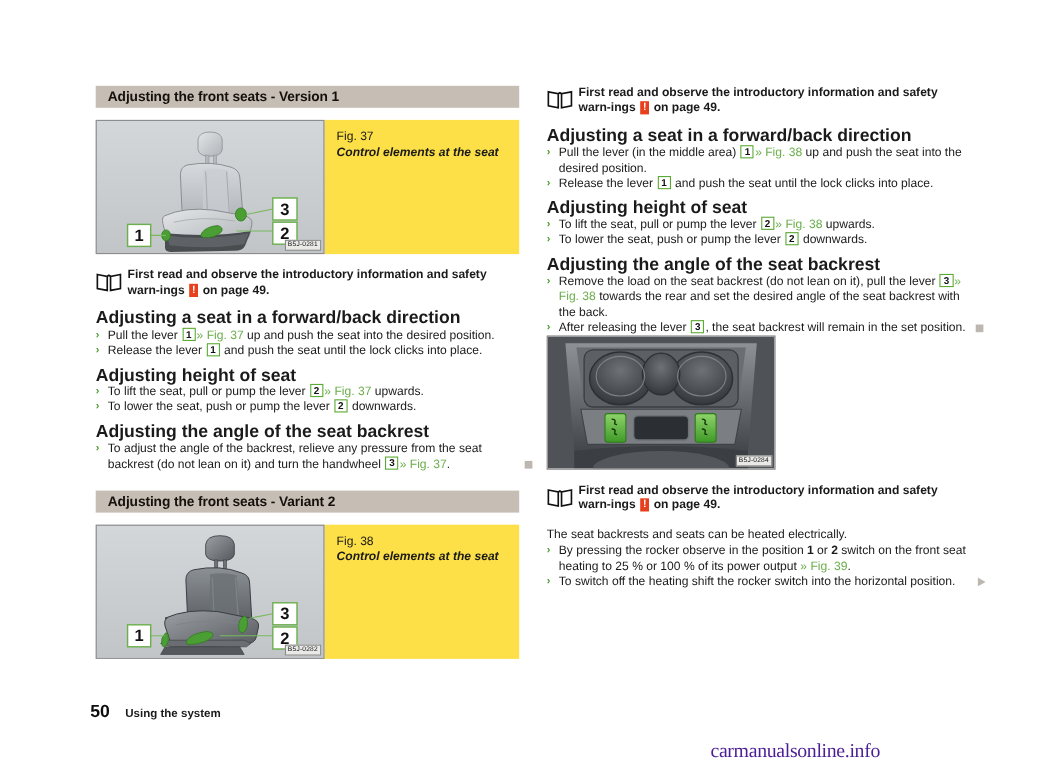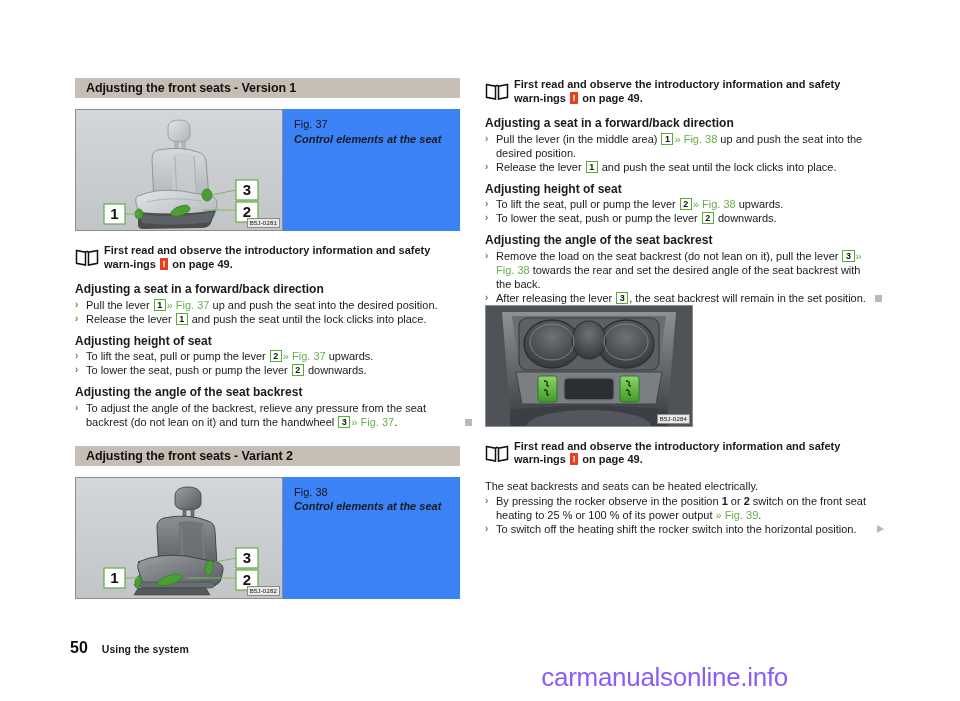--- a/index.html
+++ b/index.html
@@ -4,21 +4,21 @@
 <style>
   html,body{margin:0;padding:0;}
   body{
     width:960px;height:701px;
     background:#ffffff;
     font-family:"Liberation Sans", sans-serif;
     color:#1a1a1a;
     overflow:hidden;
     position:relative;
   }
-  .page{position:absolute;left:0;top:0;width:802px;height:701px;}
+  .page{position:absolute;left:12px;top:0;width:802px;height:701px;}
 
   
   .col{position:absolute;top:78px;width:385px;}
   .col-left{left:75px;}
   .col-right{left:485px;}
 
   
   .sec-head{
     background:#c6bdb5;
     height:20px;
@@ -37,21 +37,21 @@
     width:208px;height:122px;
     border:1px solid #8d8d8d;
     box-sizing:border-box;
     position:relative;
     overflow:hidden;
     background:#c9cbcd;
     flex:none;
   }
   .figcap{
     flex:1;
-    background:#3b82f6;
+    background:#fde047;
     padding:9px 0 0 11px;
     box-sizing:border-box;
     font-size:11px;
     line-height:13.5px;
   }
   .figcap .fignum{font-weight:normal;color:#171717;}
   .figcap .figtitle{font-weight:bold;display:block;margin-top:1px;font-style:italic;}
   .imgcode{
     position:absolute;right:2px;bottom:2px;
     background:#e9e9e6;
@@ -76,21 +76,21 @@
     background:#e8401f;color:#ffffff;
     font-weight:bold;font-size:9.5px;
     line-height:10px;
     padding:1px 2.5px 1px 2.5px;
     vertical-align:1px;
     margin:0 1px;
   }
 
   
   .subhead{
-    font-size:12px;font-weight:bold;
+    font-size:16px;font-weight:bold;
     margin:9px 0 1px 0;line-height:13.5px;
   }
   .subhead.first{margin-top:0;}
   .para{font-size:11px;line-height:14px;margin:0 0 1px 0;}
   .li{
     font-size:11px;line-height:14px;
     position:relative;
     padding-left:11px;
     margin:0;
   }
@@ -128,22 +128,22 @@
   .rel{position:relative;}
 
   
   .footer{position:absolute;left:70px;bottom:44px;display:flex;align-items:baseline;}
   .pgnum{font-size:16px;font-weight:bold;color:#0d0d0d;}
   .pgsec{font-size:10.5px;font-weight:bold;color:#1a1a1a;margin-left:14px;text-align:right;}
 
   
   .watermark{
     position:absolute;right:14px;bottom:8px;
-    font-size:26px;color:#8b5cf6;
-    font-family:Liberation Sans, sans-serif;
+    font-size:18px;color:#4c1d95;
+    font-family:Liberation Serif, serif;
     letter-spacing:-0.3px;
   }
 </style>
 </head>
 <body>
 
 <div class="page">
 
   <div class="col col-left">
 

